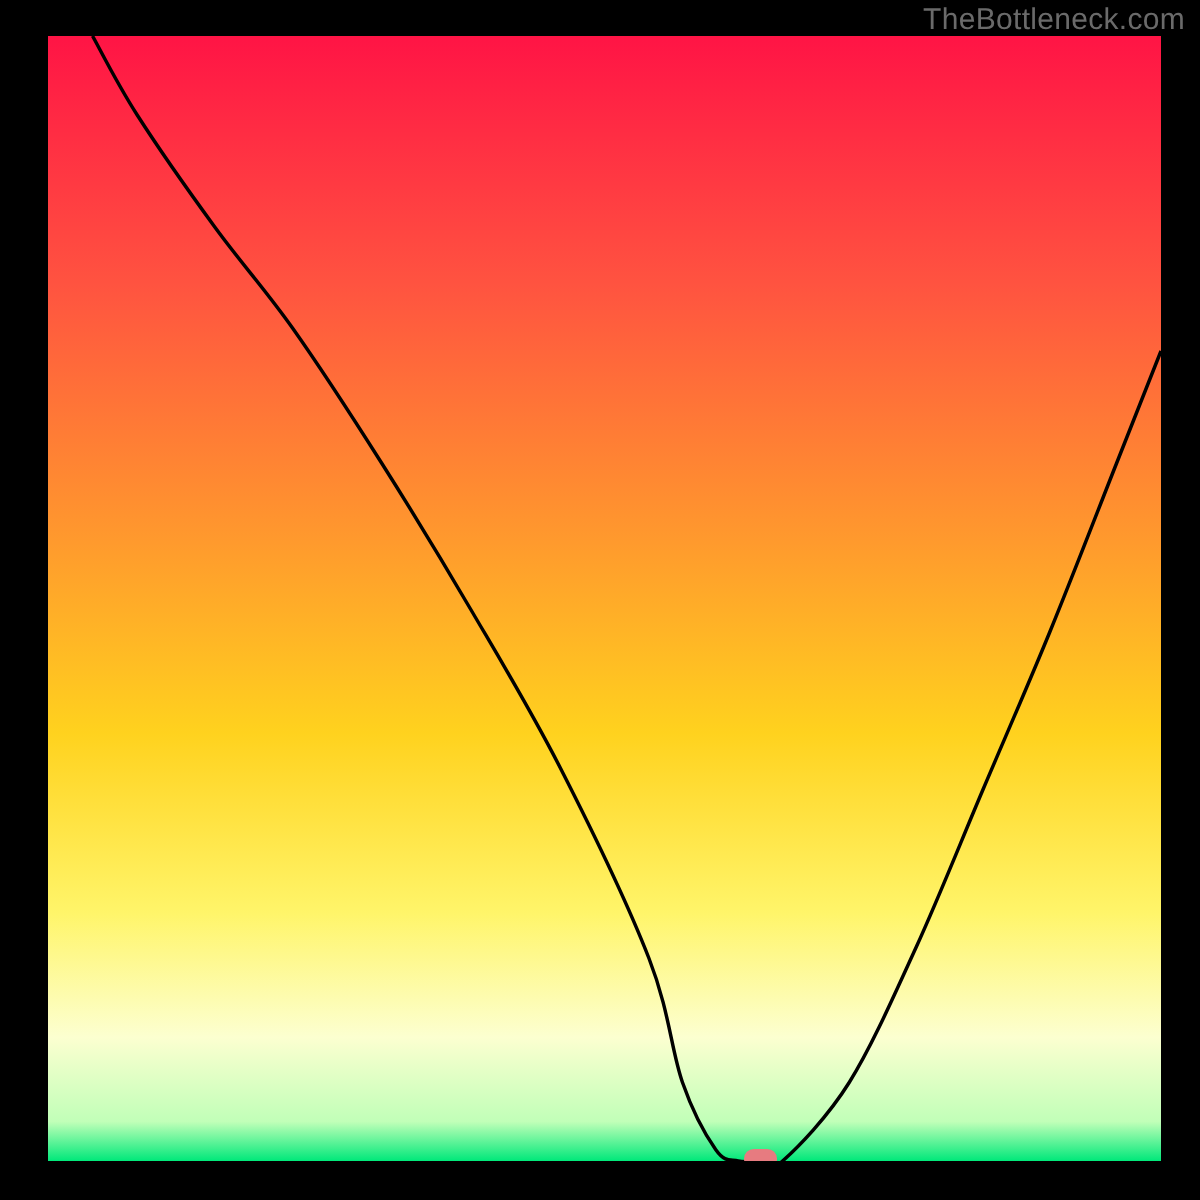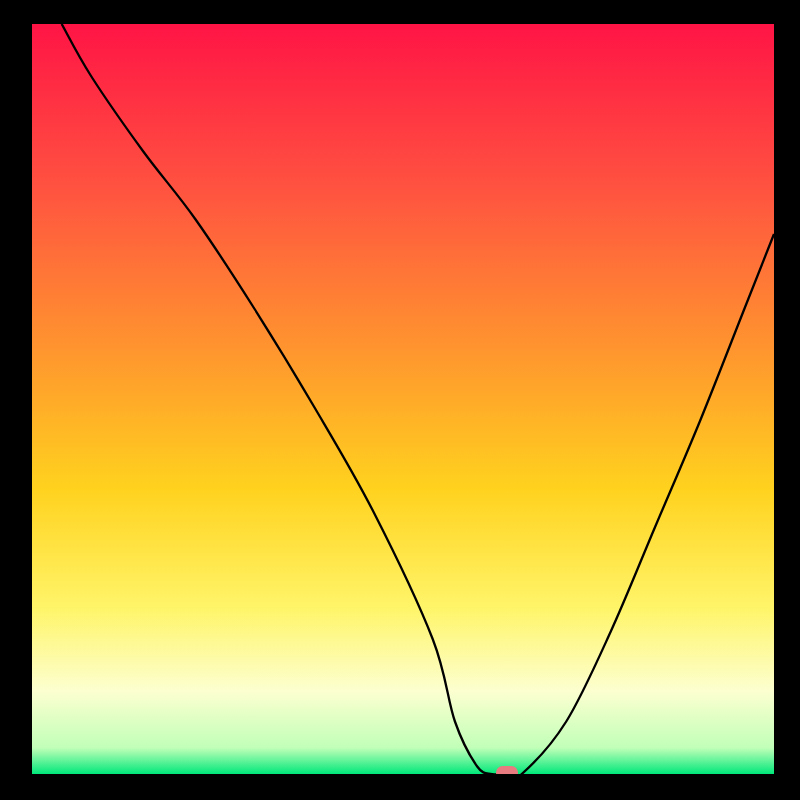--- a/index.html
+++ b/index.html
@@ -44,20 +44,21 @@
     border-radius: 7px;
     background: #e77b80;
     z-index: 5;
   }
 </style>
 </head>
 <body>
 
 <div class="frame">
 
+  <div class="watermark">TheBottleneck.com</div>
 
   <div class="plot-area">
     <svg id="chart-svg" width="742" height="750" viewBox="0 0 742 750">
       <defs>
         <linearGradient id="bg-grad" x1="0" y1="0" x2="0" y2="1">
             <stop offset="0%" stop-color="#ff1445"></stop>
             <stop offset="22%" stop-color="#ff5340"></stop>
             <stop offset="45%" stop-color="#ff9a2d"></stop>
             <stop offset="62%" stop-color="#ffd21e"></stop>
             <stop offset="78%" stop-color="#fff56a"></stop>

